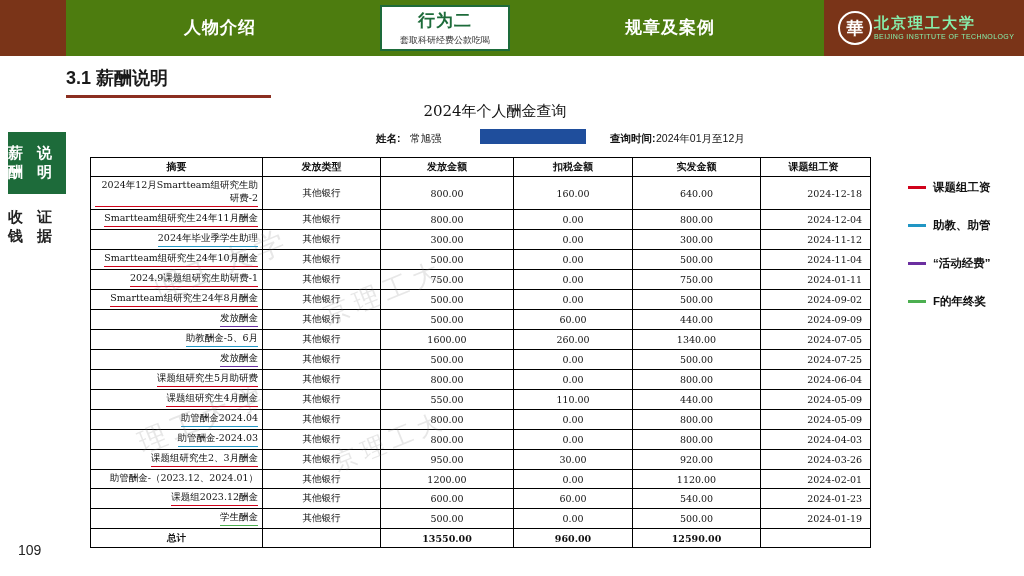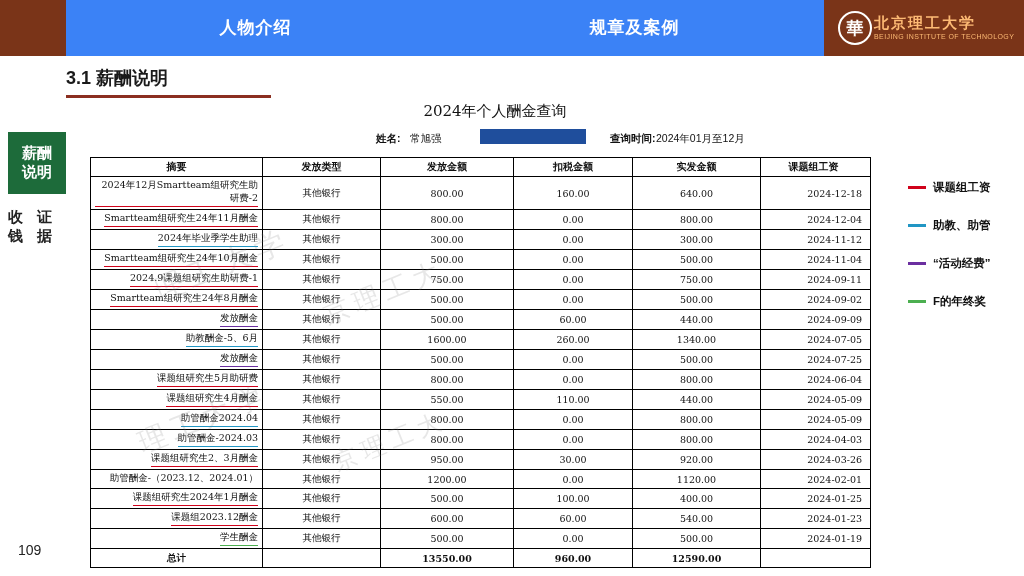--- a/index.html
+++ b/index.html
@@ -14,21 +14,21 @@
 
   
   .topbar {
     position:absolute; left:0; top:0; width:1024px; height:56px;
     display:flex; align-items:stretch;
   }
   .topbar-left-accent {
     width:66px; background:#7a3418;
   }
   .nav-green {
-    flex:1; background:#3b82f6; display:flex; align-items:center;
+    flex:1; background:#4d7c0f; display:flex; align-items:center;
     position:relative;
   }
   .nav-item {
     flex:1; text-align:center; color:#ffffff;
     display:flex; flex-direction:column; justify-content:center; align-items:center;
     height:100%;
     position:relative;
   }
   .nav-item .t1 { font-size:17px; font-weight:bold; letter-spacing:1px; }
   .nav-item .t2 { font-size:10px; margin-top:2px; }
@@ -42,39 +42,39 @@
   .nav-item.active .t2 { color:#333333; font-size:9px;}
   .topbar-right {
     width:200px; background:#7a3418; display:flex; align-items:center; padding-left:14px;
   }
   .logo-badge {
     width:34px; height:34px; border-radius:50%;
     border:2px solid #ffffff; color:#ffffff;
     display:flex; align-items:center; justify-content:center;
     font-size:17px; font-weight:bold;
   }
-  .logo-text { margin-left:2px; color:#fdba74; line-height:1.25; }
+  .logo-text { margin-left:2px; color:#86efac; line-height:1.25; }
   .logo-text .cn { font-size:15px; font-weight:bold; letter-spacing:2px; }
   .logo-text .en { font-size:7px; letter-spacing:0.4px; }
 
   
   .section-title {
     position:absolute; left:66px; top:66px;
     font-size:18px; font-weight:bold; color:#1a1a1a;
     padding-bottom:5px;
   }
   .section-underline {
     position:absolute; left:66px; top:95px; width:205px; height:3px; background:#8b2f20;
   }
 
   
   .side-tab {
     position:absolute; left:8px; top:132px; width:58px; height:62px;
     background:#1d6b3a; color:#ffffff;
-    display:flex; flex-direction:column; align-items:center; justify-content:center;
+    display:flex; flex-direction:row; align-items:center; justify-content:center;
     font-size:15px; font-weight:bold; line-height:1.25;
   }
   .side-tab2 {
     position:absolute; left:8px; top:196px; width:58px; height:62px;
     color:#222222;
     display:flex; flex-direction:row; align-items:center; justify-content:center;
     font-size:15px; font-weight:bold; line-height:1.25;
   }
 
   
@@ -158,20 +158,24 @@
 </style>
 </head>
 <body>
 
 <div class="topbar">
   <div class="topbar-left-accent"></div>
   <div class="nav-green">
     <div class="nav-item">
       <span class="t1">人物介绍</span>
       <span class="t2"></span>
+    </div>
+    <div class="nav-item active">
+      <span class="t1">行为二</span>
+      <span class="t2">套取科研经费公款吃喝</span>
     </div>
     <div class="nav-item">
       <span class="t1">规章及案例</span>
       <span class="t2"></span>
     </div>
   </div>
   <div class="topbar-right">
     <div class="logo-badge">華</div>
     <div class="logo-text">
       <div class="cn">北京理工大学</div>
@@ -245,21 +249,21 @@
           <td class="c-tax">0.00</td>
           <td class="c-net">500.00</td>
           <td class="c-date">2024-11-04</td>
         </tr>
         <tr>
           <td class="c-summary"><span class="mark red">2024.9课题组研究生助研费-1</span></td>
           <td class="c-type">其他银行</td>
           <td class="c-amt">750.00</td>
           <td class="c-tax">0.00</td>
           <td class="c-net">750.00</td>
-          <td class="c-date">2024-09-11</td>
+          <td class="c-date">2024-01-11</td>
         </tr>
         <tr>
           <td class="c-summary"><span class="mark red">Smartteam组研究生24年8月酬金</span></td>
           <td class="c-type">其他银行</td>
           <td class="c-amt">500.00</td>
           <td class="c-tax">0.00</td>
           <td class="c-net">500.00</td>
           <td class="c-date">2024-09-02</td>
         </tr>
         <tr>
@@ -326,28 +330,20 @@
           <td class="c-net">920.00</td>
           <td class="c-date">2024-03-26</td>
         </tr>
         <tr>
           <td class="c-summary"><span class="mark">助管酬金-（2023.12、2024.01）</span></td>
           <td class="c-type">其他银行</td>
           <td class="c-amt">1200.00</td>
           <td class="c-tax">0.00</td>
           <td class="c-net">1120.00</td>
           <td class="c-date">2024-02-01</td>
-        </tr>
-        <tr>
-          <td class="c-summary"><span class="mark red">课题组研究生2024年1月酬金</span></td>
-          <td class="c-type">其他银行</td>
-          <td class="c-amt">500.00</td>
-          <td class="c-tax">100.00</td>
-          <td class="c-net">400.00</td>
-          <td class="c-date">2024-01-25</td>
         </tr>
         <tr>
           <td class="c-summary"><span class="mark red">课题组2023.12酬金</span></td>
           <td class="c-type">其他银行</td>
           <td class="c-amt">600.00</td>
           <td class="c-tax">60.00</td>
           <td class="c-net">540.00</td>
           <td class="c-date">2024-01-23</td>
         </tr>
         <tr>

